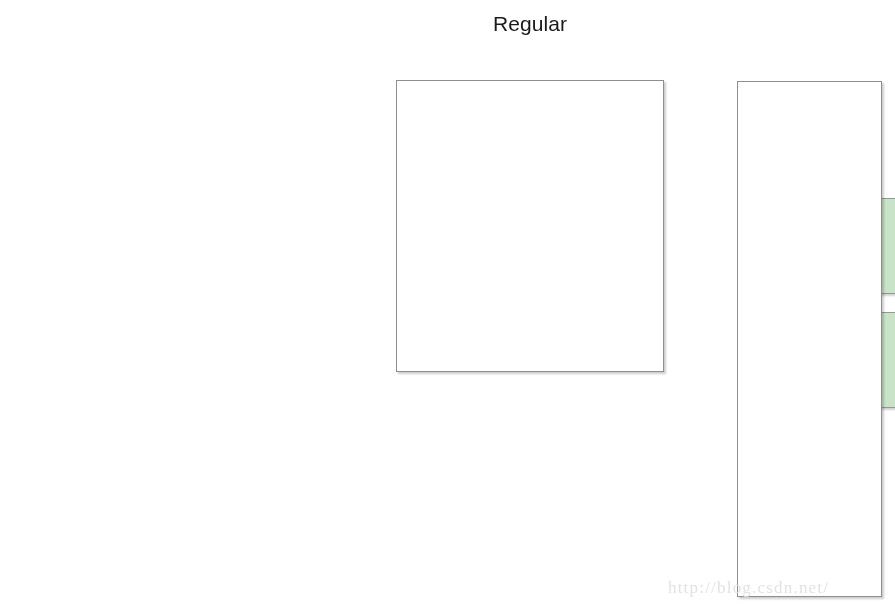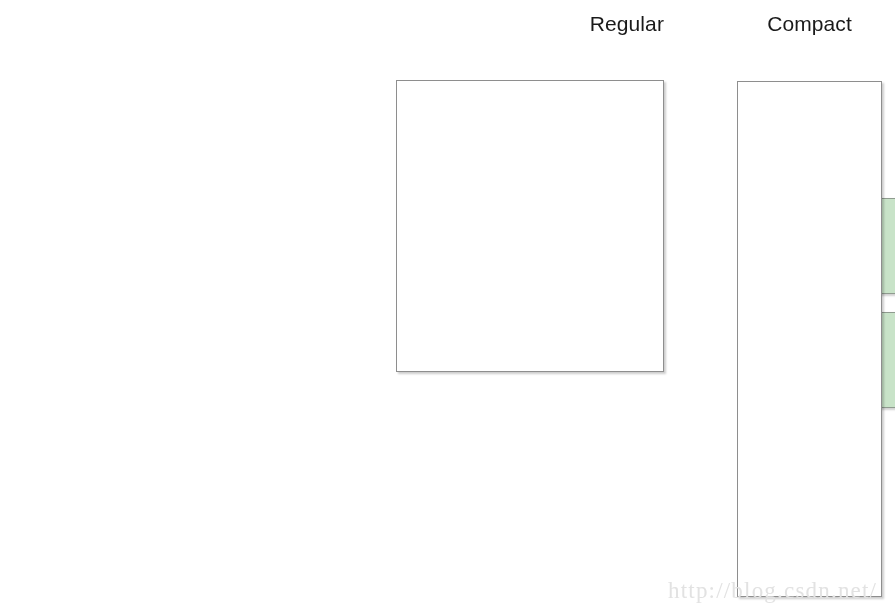--- a/index.html
+++ b/index.html
@@ -28,21 +28,20 @@
     font-size: 21px;
     color: #1a1a1a;
     letter-spacing: 0.1px;
     white-space: nowrap;
     text-align: center;
   }
   #title-regular {
     left: 396px;
     top: 12px;
     width: 268px;
-    text-align: right;
   }
   #title-compact {
     left: 737px;
     top: 12px;
     width: 145px;
   }
 
   
   .vc-box {
     position: absolute;
@@ -103,35 +102,34 @@
   
   #reg-tile-0 { left: 422px; top: 117px; }
   #reg-tile-2 { left: 422px; top: 231px; }
 
   
   .watermark {
     position: absolute;
     left: 668px;
     top: 578px;
     font-family: "Liberation Serif", serif;
-    font-size: 23px;
+    font-size: 17px;
     letter-spacing: 1.2px;
     color: #e2e2e2;
     white-space: nowrap;
     user-select: none;
   }
 </style>
 </head>
 <body>
 
 <div class="canvas">
 
   <div class="section-title" id="title-regular">Regular</div>
 
-  <div class="section-title" id="title-compact">Compact</div>
 
 
   <div class="frame" id="frame-regular">
     <div class="tile" id="reg-tile-0"></div>
 
     <div class="tile" id="reg-tile-2"></div>
 
   </div>
 
   <div class="frame" id="frame-compact">

